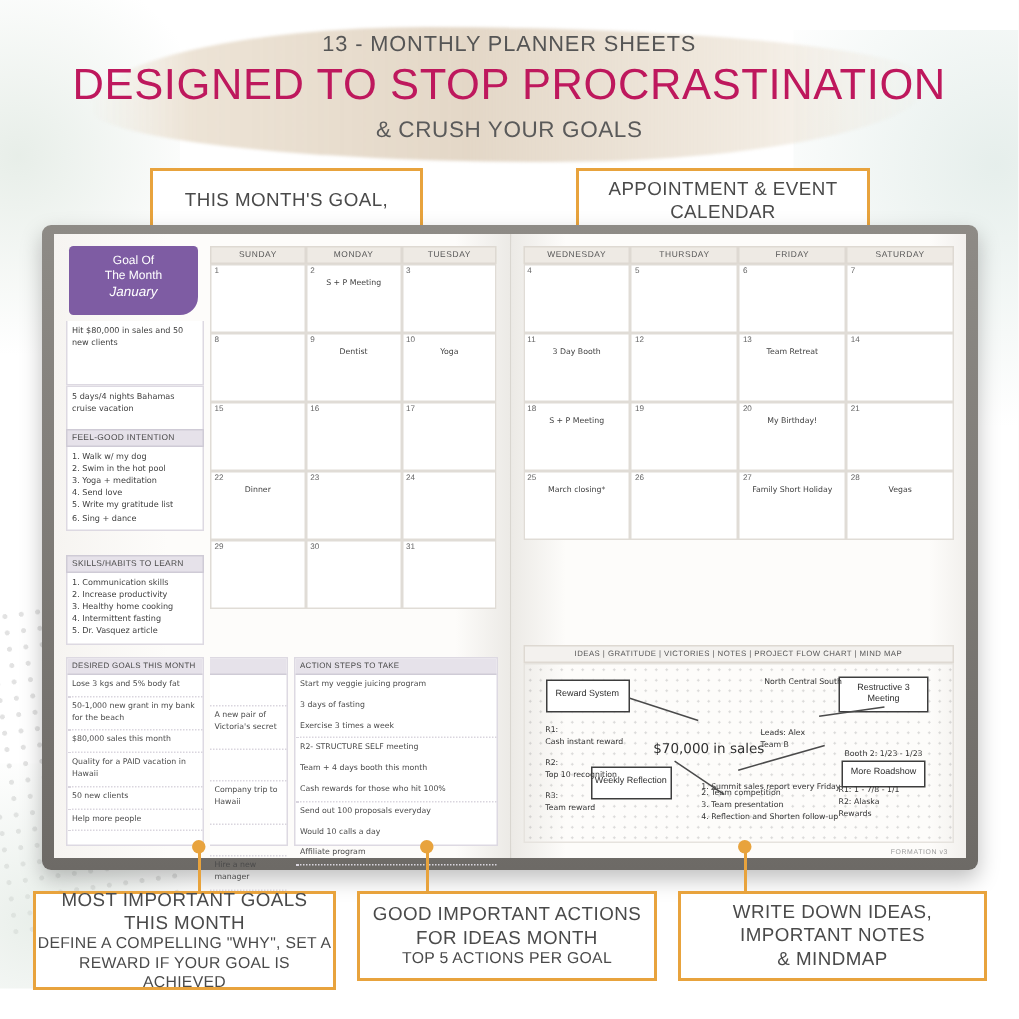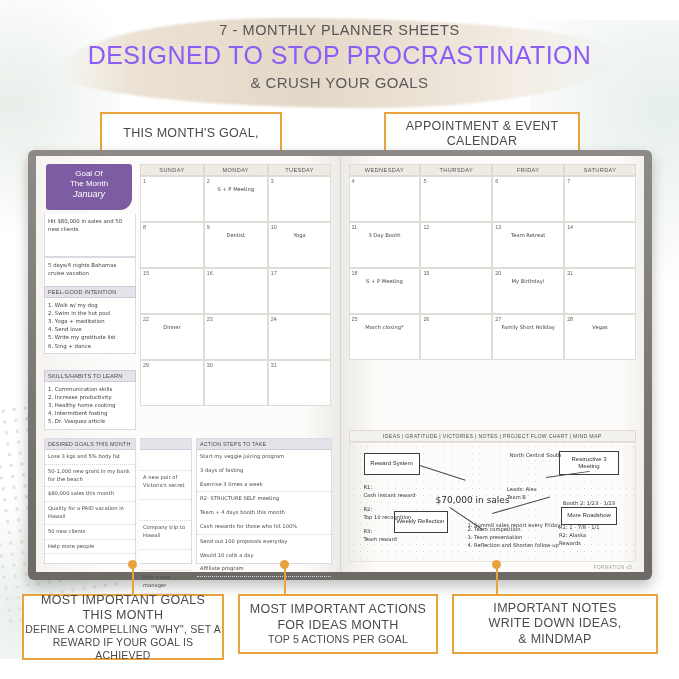--- a/index.html
+++ b/index.html
@@ -38,21 +38,21 @@
     position:absolute;left:-30px;bottom:20px;width:180px;height:150px;
     background:radial-gradient(circle at 30% 70%, rgba(218,228,220,.6), rgba(255,255,255,0) 70%);
   }
 
   
   .headline{
     position:absolute;left:0;right:0;top:22px;text-align:center;
     color:#4b4b4b;
   }
   .hl1{font-size:14.5px;letter-spacing:.6px;color:#555;}
-  .hl2{font-size:25px;letter-spacing:.4px;color:#8b5cf6;margin-top:3px;}
+  .hl2{font-size:29px;letter-spacing:.4px;color:#be185d;margin-top:3px;}
   .hl3{font-size:15px;letter-spacing:.4px;color:#5a5a5a;margin-top:4px;}
 
   
   .callout{
     position:absolute;border:2px solid #e8a33d;background:#ffffff;
     color:#4a4a4a;text-align:center;box-sizing:border-box;
     display:flex;flex-direction:column;justify-content:center;
     line-height:1.22;
   }
   .callout .l1{font-size:12.5px;letter-spacing:.3px;}
@@ -132,21 +132,21 @@
 
 <div class="stage">
 
   <div class="wash-left"></div>
   <div class="wash-right"></div>
   <div class="wash-top"></div>
   <div class="dots"></div>
   <div class="blob-bl"></div>
 
   <div class="headline">
-    <div class="hl1">7 - MONTHLY PLANNER SHEETS</div>
+    <div class="hl1">13 - MONTHLY PLANNER SHEETS</div>
     <div class="hl2">DESIGNED TO STOP PROCRASTINATION</div>
     <div class="hl3">&amp; CRUSH YOUR GOALS</div>
   </div>
 
   <div class="callout" style="left:100px;top:112px;width:182px;height:44px;">
     <div class="l1">THIS MONTH'S GOAL,</div>
   </div>
   <div class="leader" style="left:189px;top:156px;width:2px;height:110px;"></div>
   <div class="dot-marker" style="left:185px;top:262px;"></div>
 
@@ -430,28 +430,28 @@
   <div class="callout" style="left:22px;top:594px;width:202px;height:66px;">
     <div class="l1">MOST IMPORTANT GOALS</div>
     <div class="l1">THIS MONTH</div>
     <div class="l3">DEFINE A COMPELLING "WHY", SET A</div>
     <div class="l3">REWARD IF YOUR GOAL IS ACHIEVED</div>
   </div>
   <div class="leader" style="left:132px;top:566px;width:2px;height:28px;"></div>
   <div class="dot-marker" style="left:128px;top:560px;"></div>
 
   <div class="callout" style="left:238px;top:594px;width:200px;height:60px;">
-    <div class="l1">MOST IMPORTANT ACTIONS</div>
+    <div class="l1">GOOD IMPORTANT ACTIONS</div>
     <div class="l1">FOR IDEAS MONTH</div>
     <div class="l3">TOP 5 ACTIONS PER GOAL</div>
   </div>
   <div class="leader" style="left:284px;top:566px;width:2px;height:28px;"></div>
   <div class="dot-marker" style="left:280px;top:560px;"></div>
 
   <div class="callout" style="left:452px;top:594px;width:206px;height:60px;">
+    <div class="l1">WRITE DOWN IDEAS,</div>
     <div class="l1">IMPORTANT NOTES</div>
-    <div class="l1">WRITE DOWN IDEAS,</div>
     <div class="l1">&amp; MINDMAP</div>
   </div>
   <div class="leader" style="left:496px;top:566px;width:2px;height:28px;"></div>
   <div class="dot-marker" style="left:492px;top:560px;"></div>
 
 </div>
 
 </body></html>

